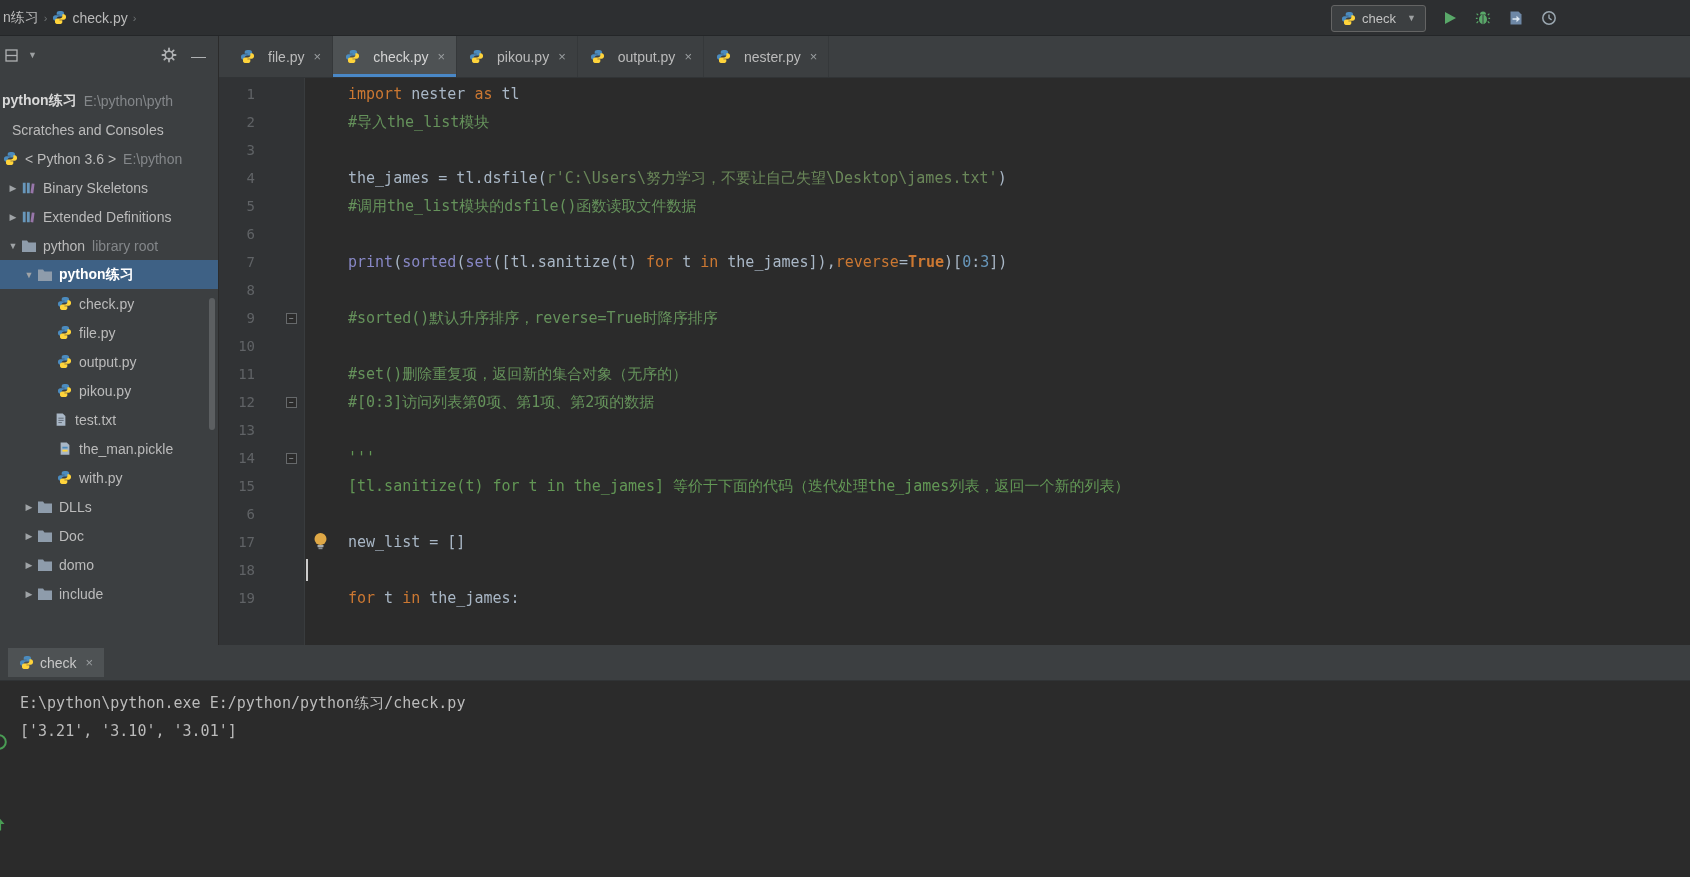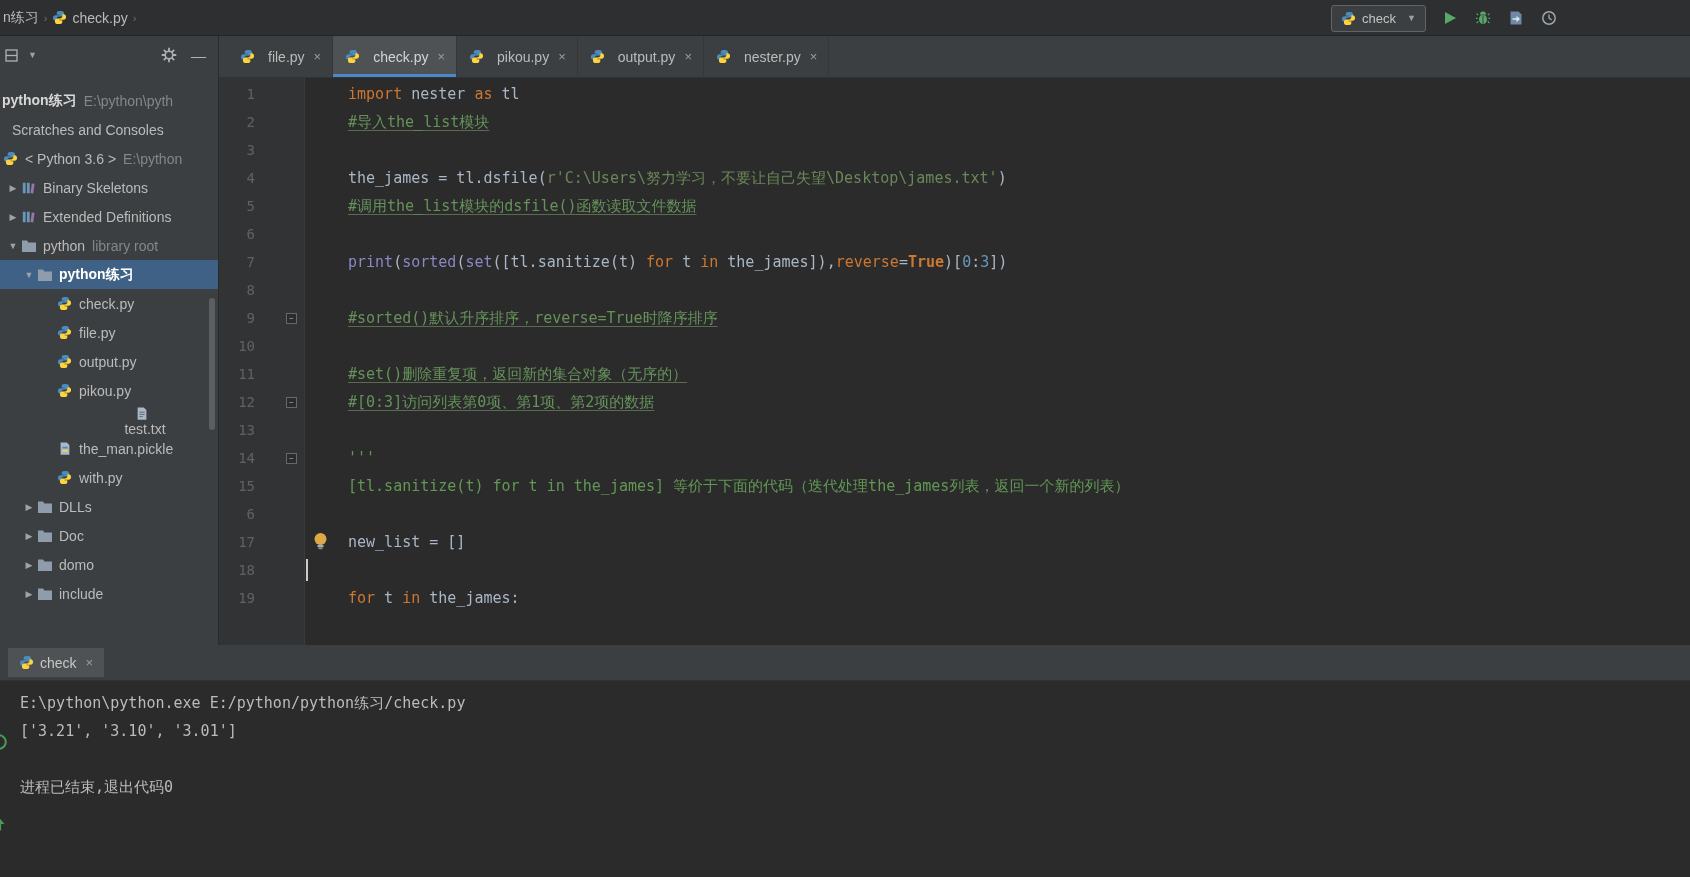--- a/index.html
+++ b/index.html
@@ -59,21 +59,21 @@
   .ln { width:36px; flex:none; text-align:right; color:#606366; font-size:14px; }
   .foldcol { width:50px; flex:none; position:relative; }
   .foldmark { position:absolute; right:8px; top:9px; width:11px; height:11px;
     border:1px solid #66696b; background:#2b2b2b; color:#9aa0a3; font-size:8px; line-height:9px; text-align:center; }
   .codetext { flex:1; white-space:pre; color:#A9B7C6;margin-left:43px; }
   .kw  { color:#CC7832; }
   .kwb { color:#CC7832; font-weight:bold; }
   .d   { color:#A9B7C6; }
   .str { color:#6A8759; }
   .ds  { color:#629755; }
-  .cm  { color:#65925B; text-decoration:underline; text-decoration-color:#5a6b52; text-underline-offset:3px; }
+  .cm  { color:#65925B; text-decoration-color:#5a6b52; text-underline-offset:3px; }
   .bi  { color:#8888C6; }
   .num { color:#6897BB; }
   .caret-bar { position:absolute; left:87px; top:3px; width:2px; height:22px; background:#cccccc; }
   .bulb { position:absolute; left:93px; top:4px; z-index:2; }
 
   
   .console { position:absolute; left:0; bottom:0; width:100%; height:232px; background:#2b2b2b; }
   .console-tabbar { height:36px; background:#3c3f41; border-bottom:1px solid #303335; display:flex; align-items:center; padding-left:8px; }
   .console-tab { display:flex; align-items:center; gap:6px; height:29px; padding:0 11px;
     background:#4e5254; color:#c7c7c7; font-size:14px; }
@@ -260,21 +260,21 @@
         </div>
         <div class="trow" style="padding-left: 56px;">
           <span class="ticon">
             <svg width="15" height="15" viewBox="0 0 16 16">
               <path fill="#4B8BBE" d="M7.9 1C6.1 1 5 1.9 5 3.3V5h3.1v.7H3.6C2.1 5.7 1 6.9 1 8.5 1 10.1 2 11.4 3.6 11.4h1.3V9.6c0-1.4 1.2-2.6 2.7-2.6h3c1.2 0 2.2-1 2.2-2.3V3.3C12.8 1.9 11.4 1 9.9 1z"></path>
               <path fill="#FFD43B" d="M8.1 15c1.8 0 2.9-.9 2.9-2.3V11H7.9v-.7h4.5c1.5 0 2.6-1.2 2.6-2.8 0-1.6-1-2.9-2.6-2.9h-1.3v1.8c0 1.4-1.2 2.6-2.7 2.6h-3c-1.2 0-2.2 1-2.2 2.3v1.4C3.2 14.1 4.6 15 6.1 15z"></path>
             </svg>
           </span>
           <span class="trlabel">pikou.py</span>
         </div>
-        <div class="trow" style="padding-left: 72px; flex-direction: column;">
+        <div class="trow" style="padding-left: 52px;">
           <span class="ticon">
             <svg width="14" height="15" viewBox="0 0 16 16">
               <path fill="#A9B7C6" d="M3 1h7l3 3v11H3z"></path>
               <g stroke="#5a646e" stroke-width="1">
                 <line x1="5" y1="6.5" x2="11" y2="6.5"></line>
                 <line x1="5" y1="9" x2="11" y2="9"></line>
                 <line x1="5" y1="11.5" x2="9" y2="11.5"></line>
               </g>
             </svg>
           </span>
@@ -528,15 +528,14 @@
         <path d="M9 2.2a6.8 6.8 0 1 1-6.8 6.8" fill="none" stroke="#499C54" stroke-width="2"></path>
         <path d="M2.2 9l-2.2-3.4h4.4z" fill="#499C54"></path>
       </svg>
       <svg class="frag" style="top:90px" width="18" height="18" viewBox="0 0 18 18">
         <path d="M9 2.5l5.5 6.5h-3.4v6.5H6.9V9H3.5z" fill="#499C54"></path>
       </svg>
     </div>
   <div class="console-line">E:\python\python.exe E:/python/python练习/check.py</div>
       <div class="console-line">['3.21', '3.10', '3.01']</div>
       <div class="console-line"></div>
-      <div class="console-line">进程已结束,退出代码0</div>
     </div>
 </div>
 
 </body></html>

